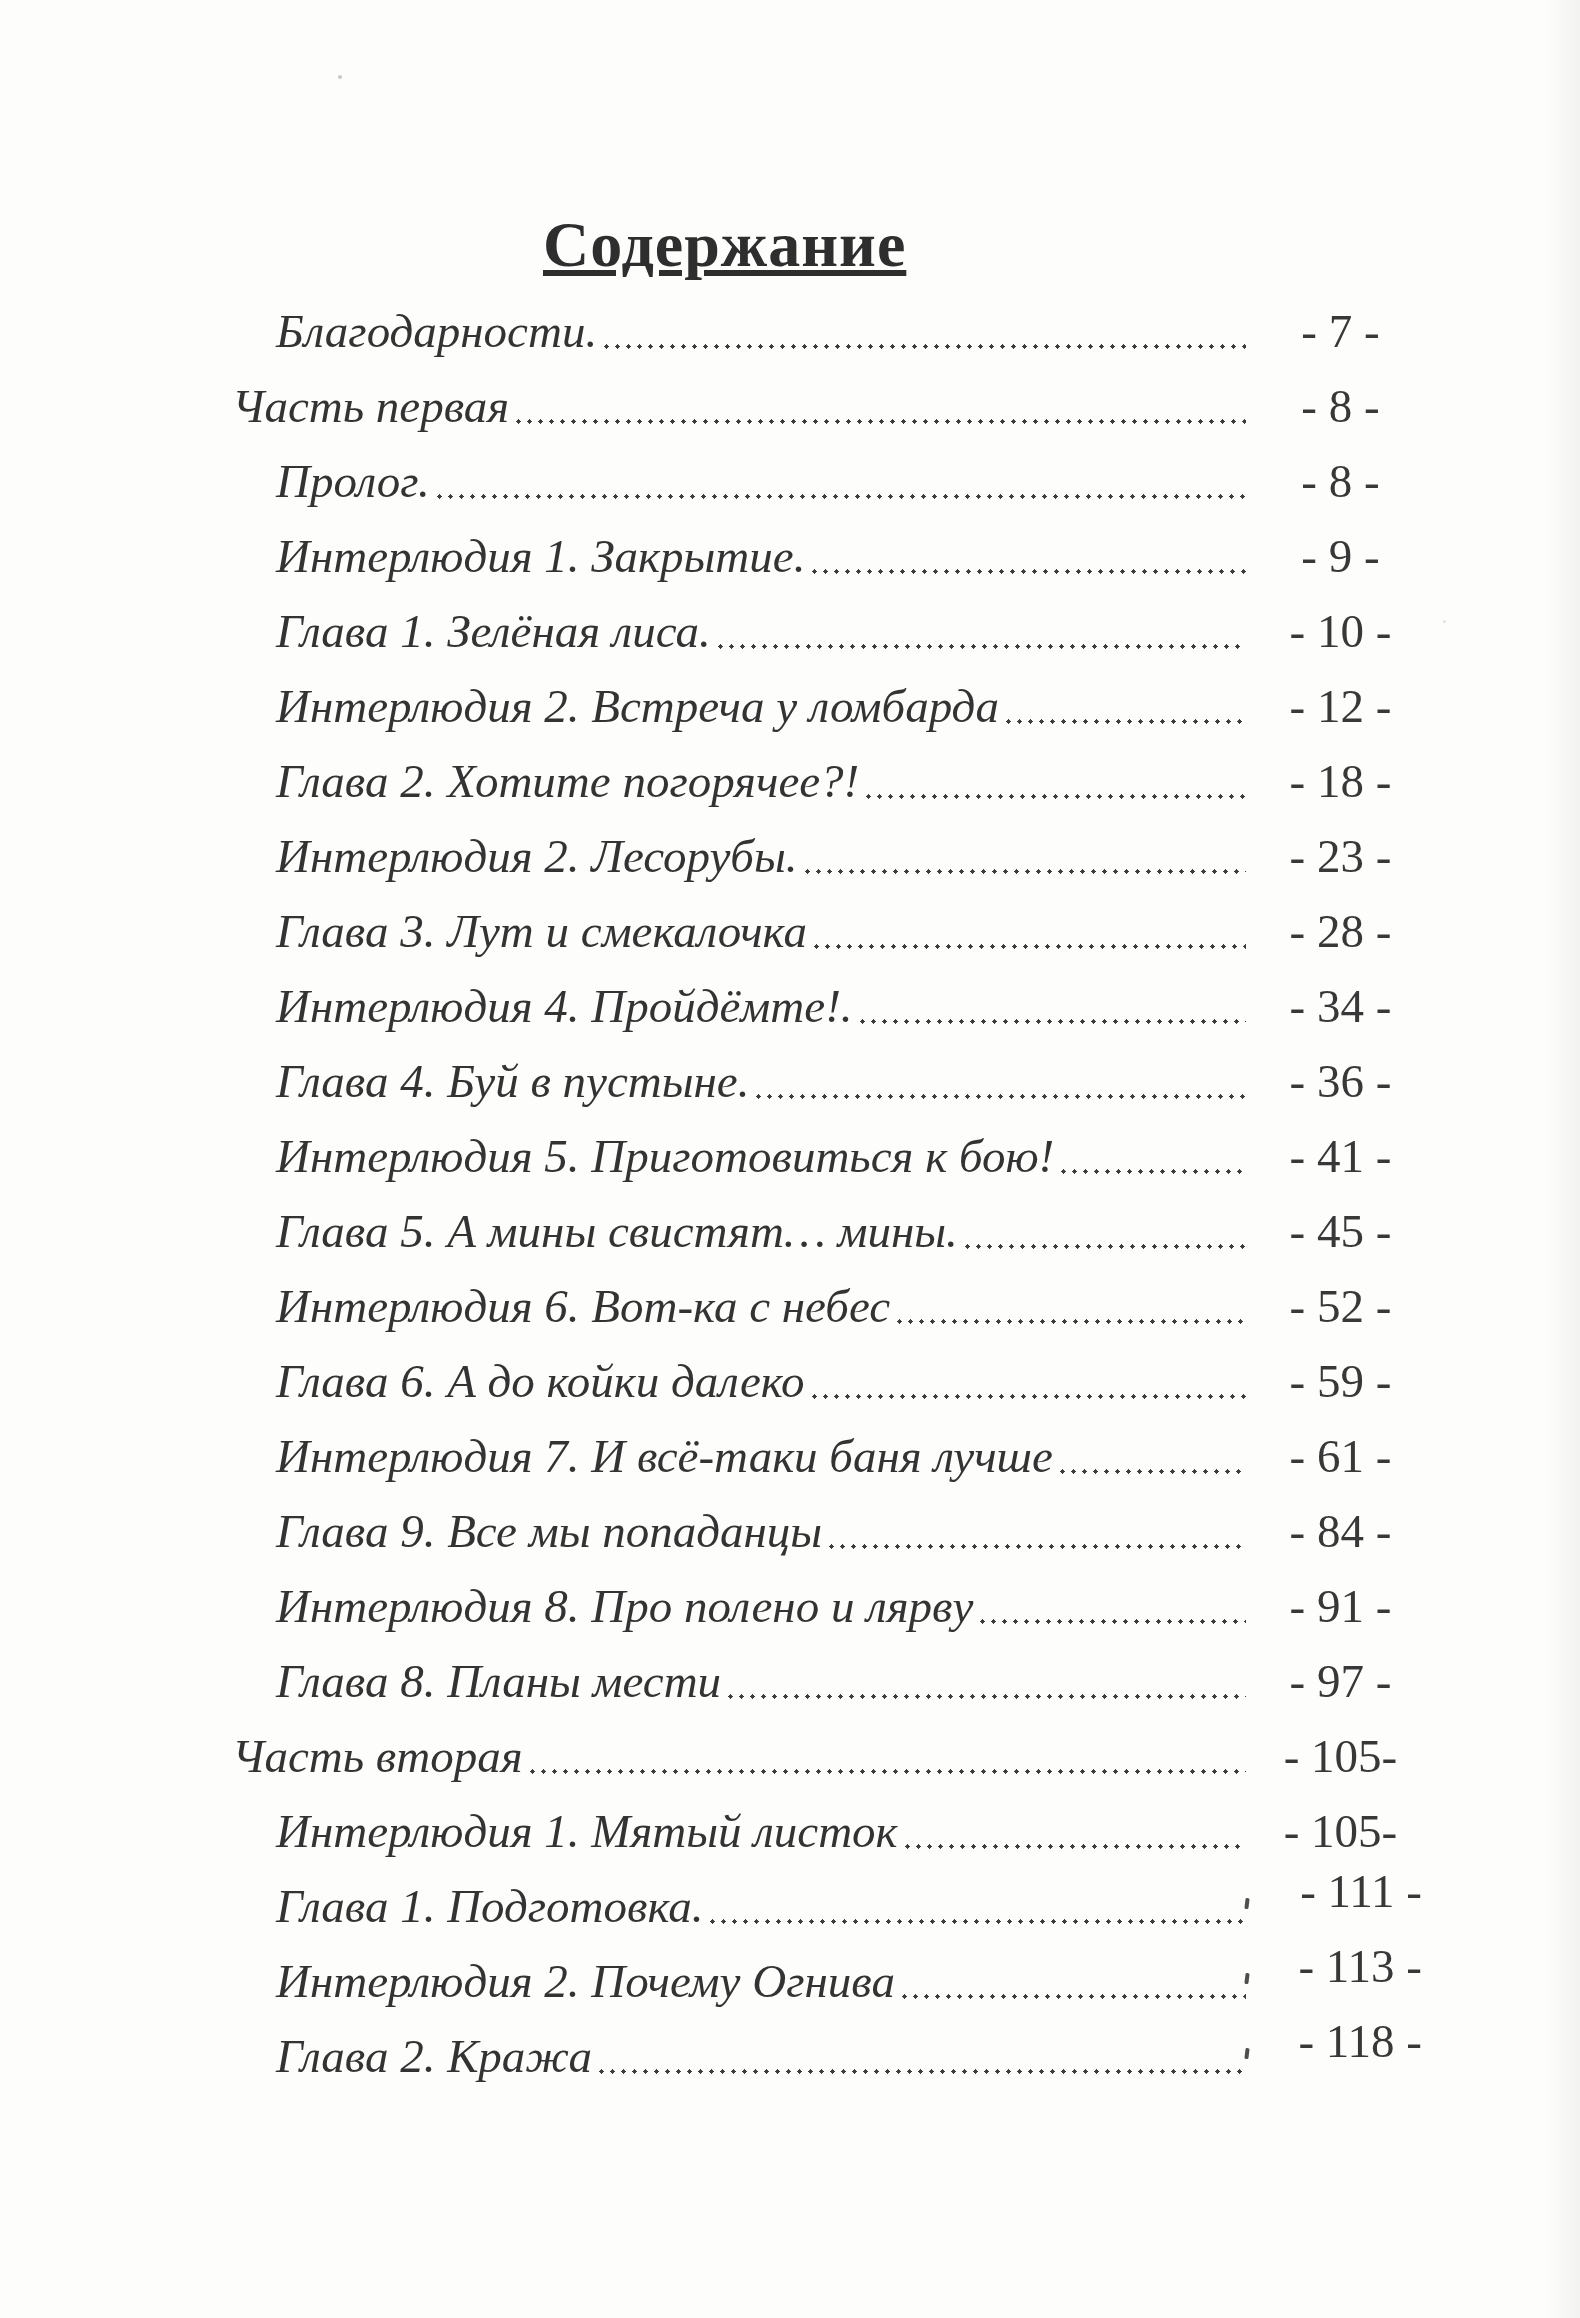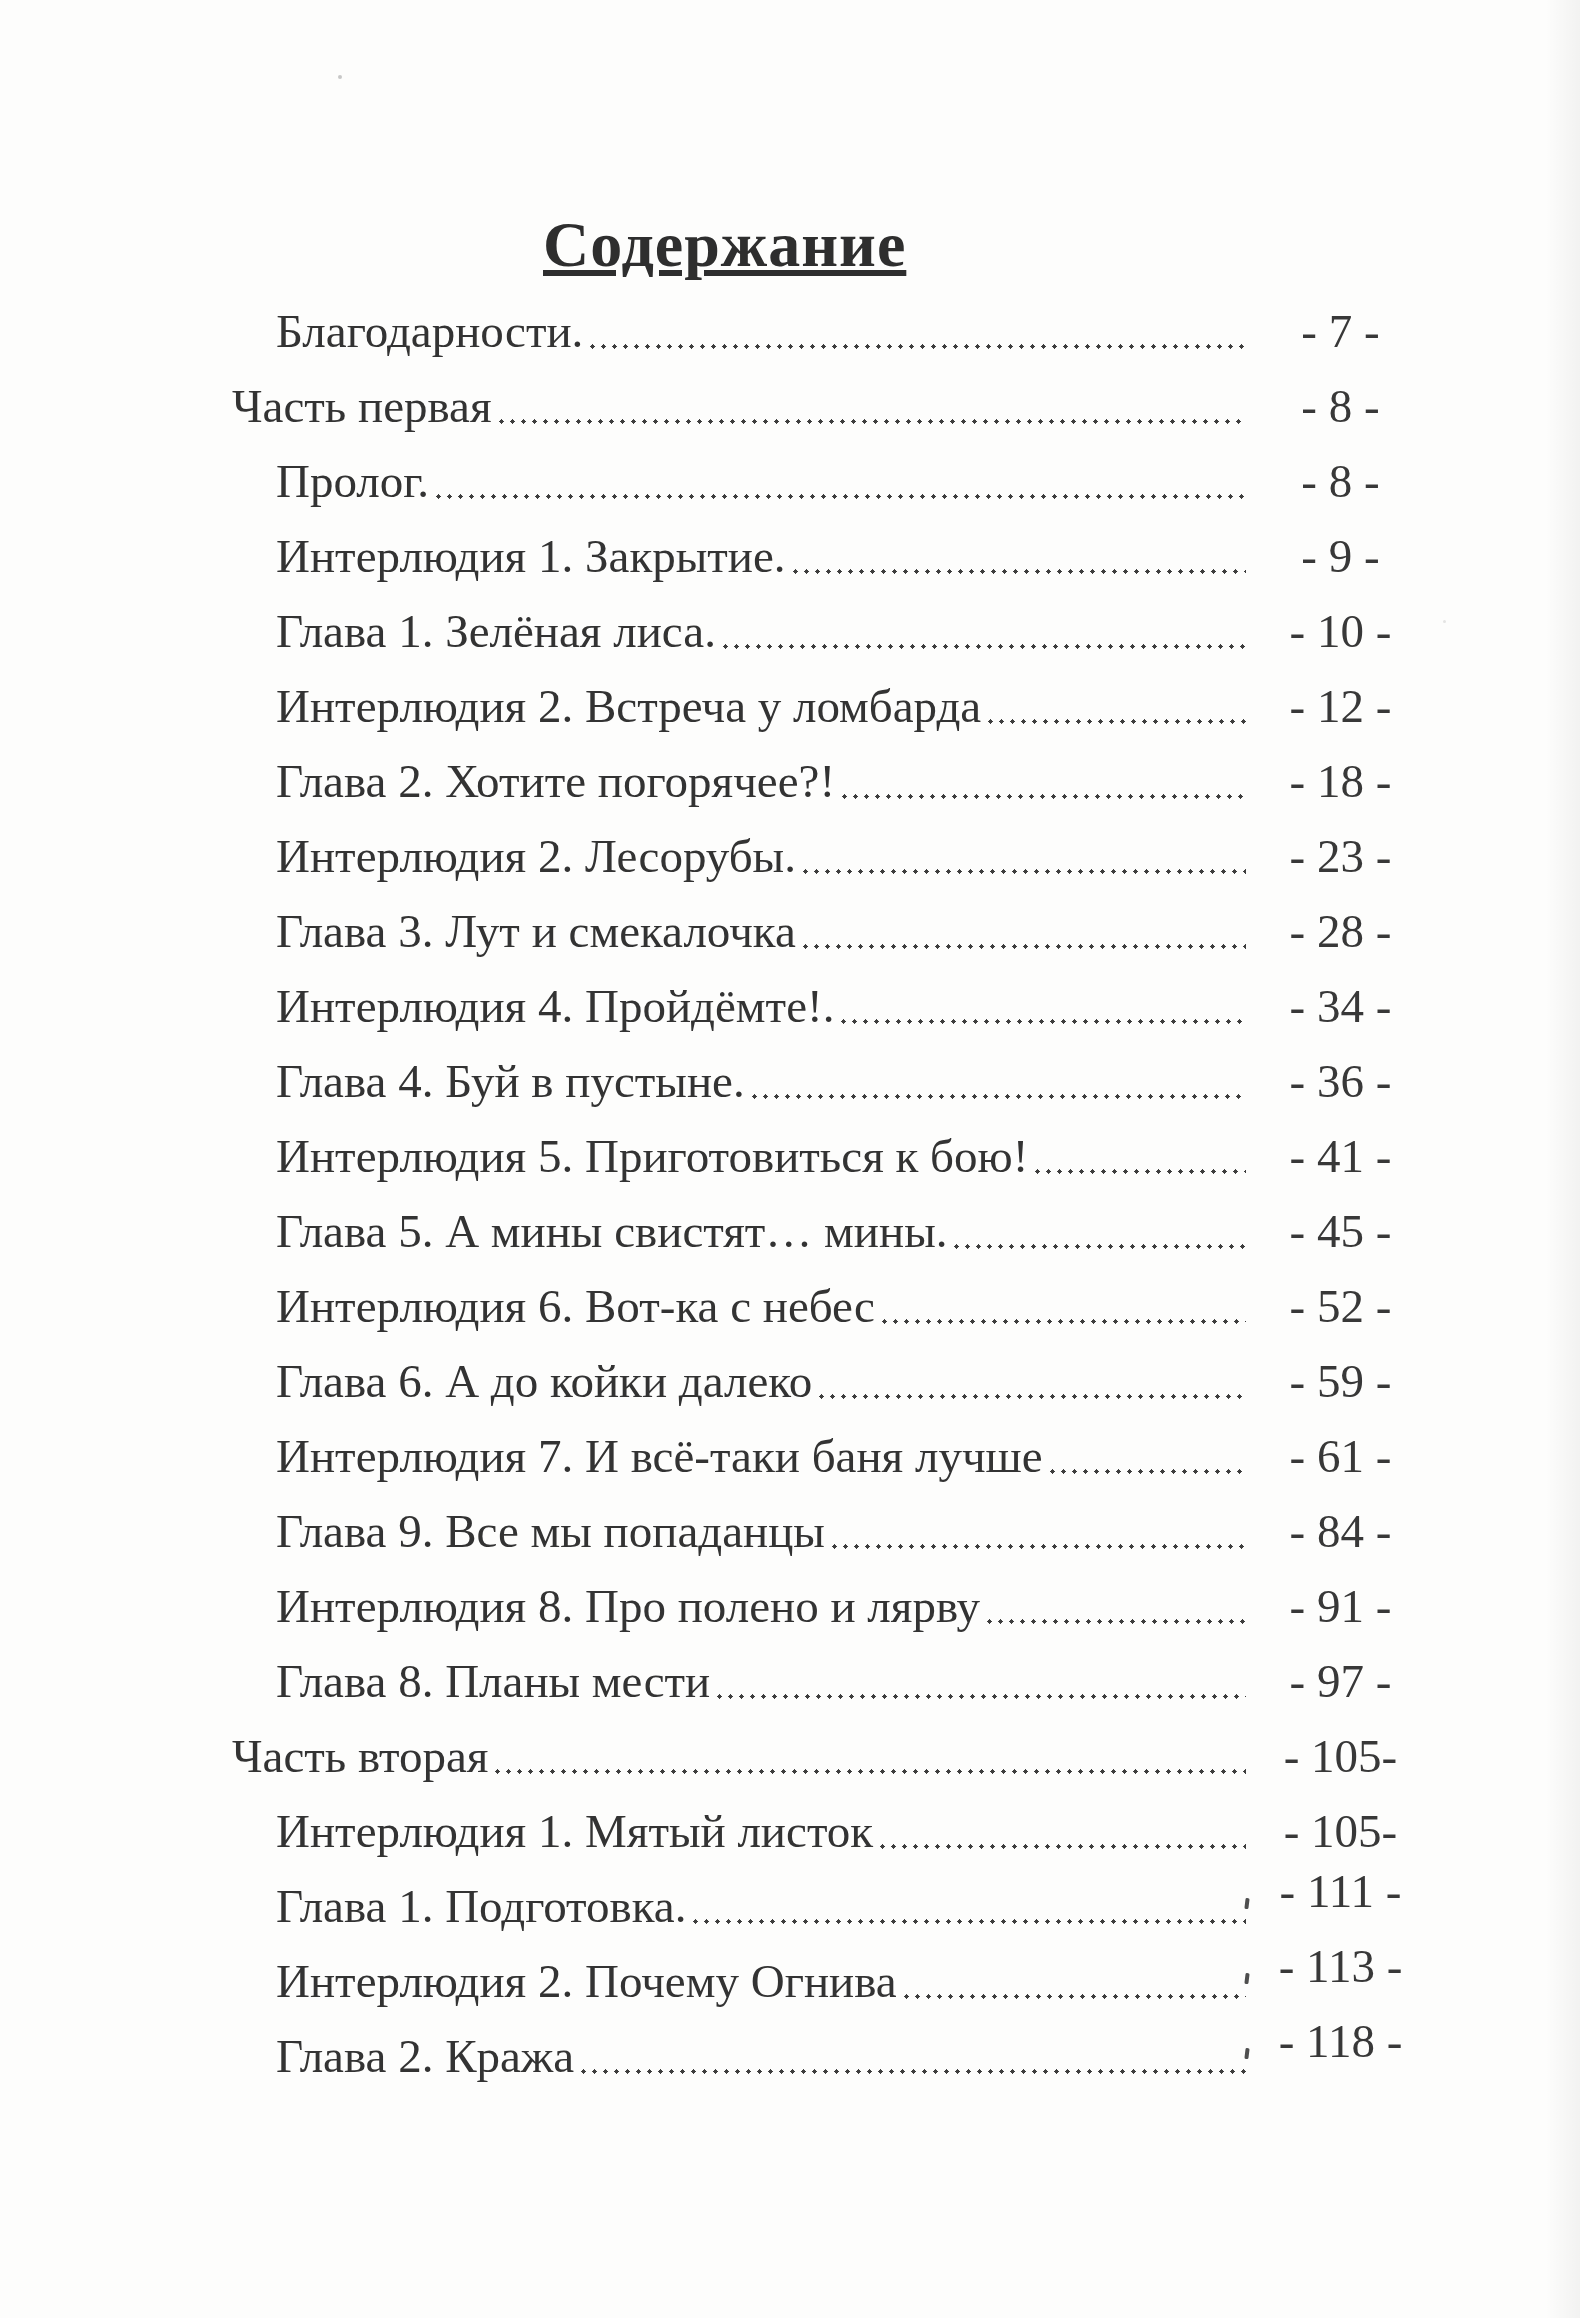--- a/index.html
+++ b/index.html
@@ -52,20 +52,21 @@
     display: flex;
     align-items: stretch;
     height: 75px;
   }
   .toc-row.lvl1 { padding-left: 44px; }
   .label {
     font-size: 47px;
     line-height: 75px;
     white-space: nowrap;
     color: #333;
+    font-style: italic;
   }
   .leader {
     flex: 1 1 auto;
     align-self: flex-end;
     position: relative;
     height: 5px;
     margin: 0 13px 20px 7px;
     min-width: 30px;
     background-image: radial-gradient(circle 2.1px at 2.5px 2.5px, #3e3e3e 97%, rgba(0,0,0,0) 100%);
     background-size: 11px 5px;
@@ -74,21 +75,21 @@
   }
   .pagenum {
     flex: 0 0 163px;
     font-size: 47px;
     line-height: 75px;
     text-align: center;
     white-space: pre;
     color: #383838;
   }
   
-  .toc-row.raised .pagenum { transform: translateY(-15px); }
+  .toc-row.raised .pagenum { transform: translateY(-15px); text-align: right; }
   .toc-row.raised .leader::after {
     content: "";
     position: absolute;
     right: -2px;
     bottom: 15px;
     width: 3.5px;
     height: 11px;
     background: #4e4e4e;
     border-radius: 1.5px;
     transform: rotate(7deg);

